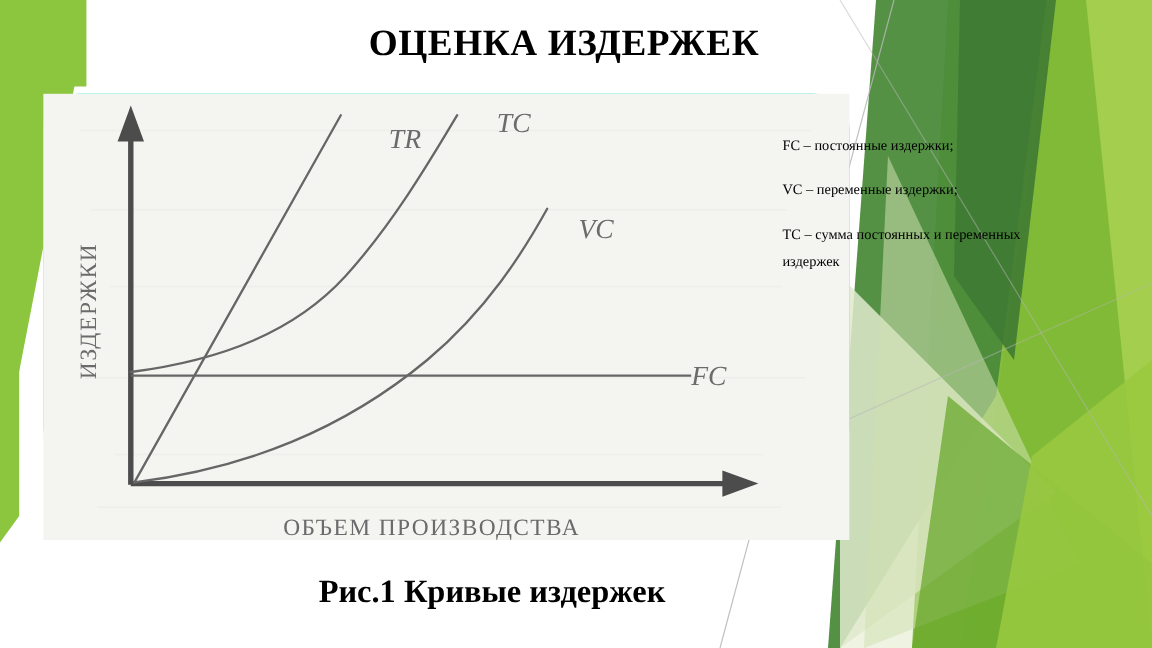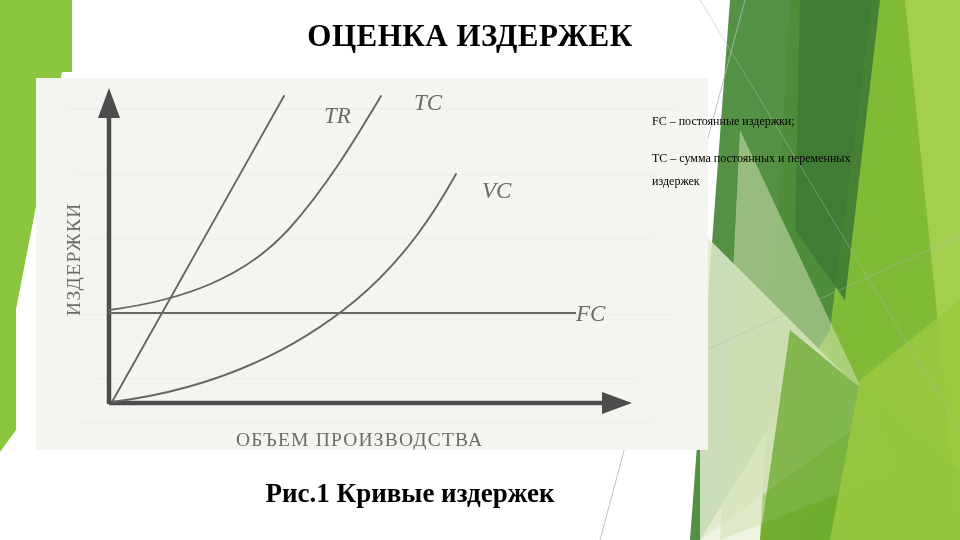--- a/index.html
+++ b/index.html
@@ -160,16 +160,17 @@
 
       <text x="200" y="368" font-family="Liberation Serif, serif" font-size="19.5" letter-spacing="1.2" fill="#6b6b6b">ОБЪЕМ ПРОИЗВОДСТВА</text>
 
     </svg>
   </div>
 
   <div id="caption">Рис.1  Кривые издержек</div>
 
   <div id="definitions">
     <div class="def-item">FC – постоянные издержки;</div>
+    <div class="def-item">VC – переменные издержки;</div>
     <div class="def-item">TC – сумма постоянных и переменных издержек</div>
   </div>
 
 </div>
 
 </body></html>

